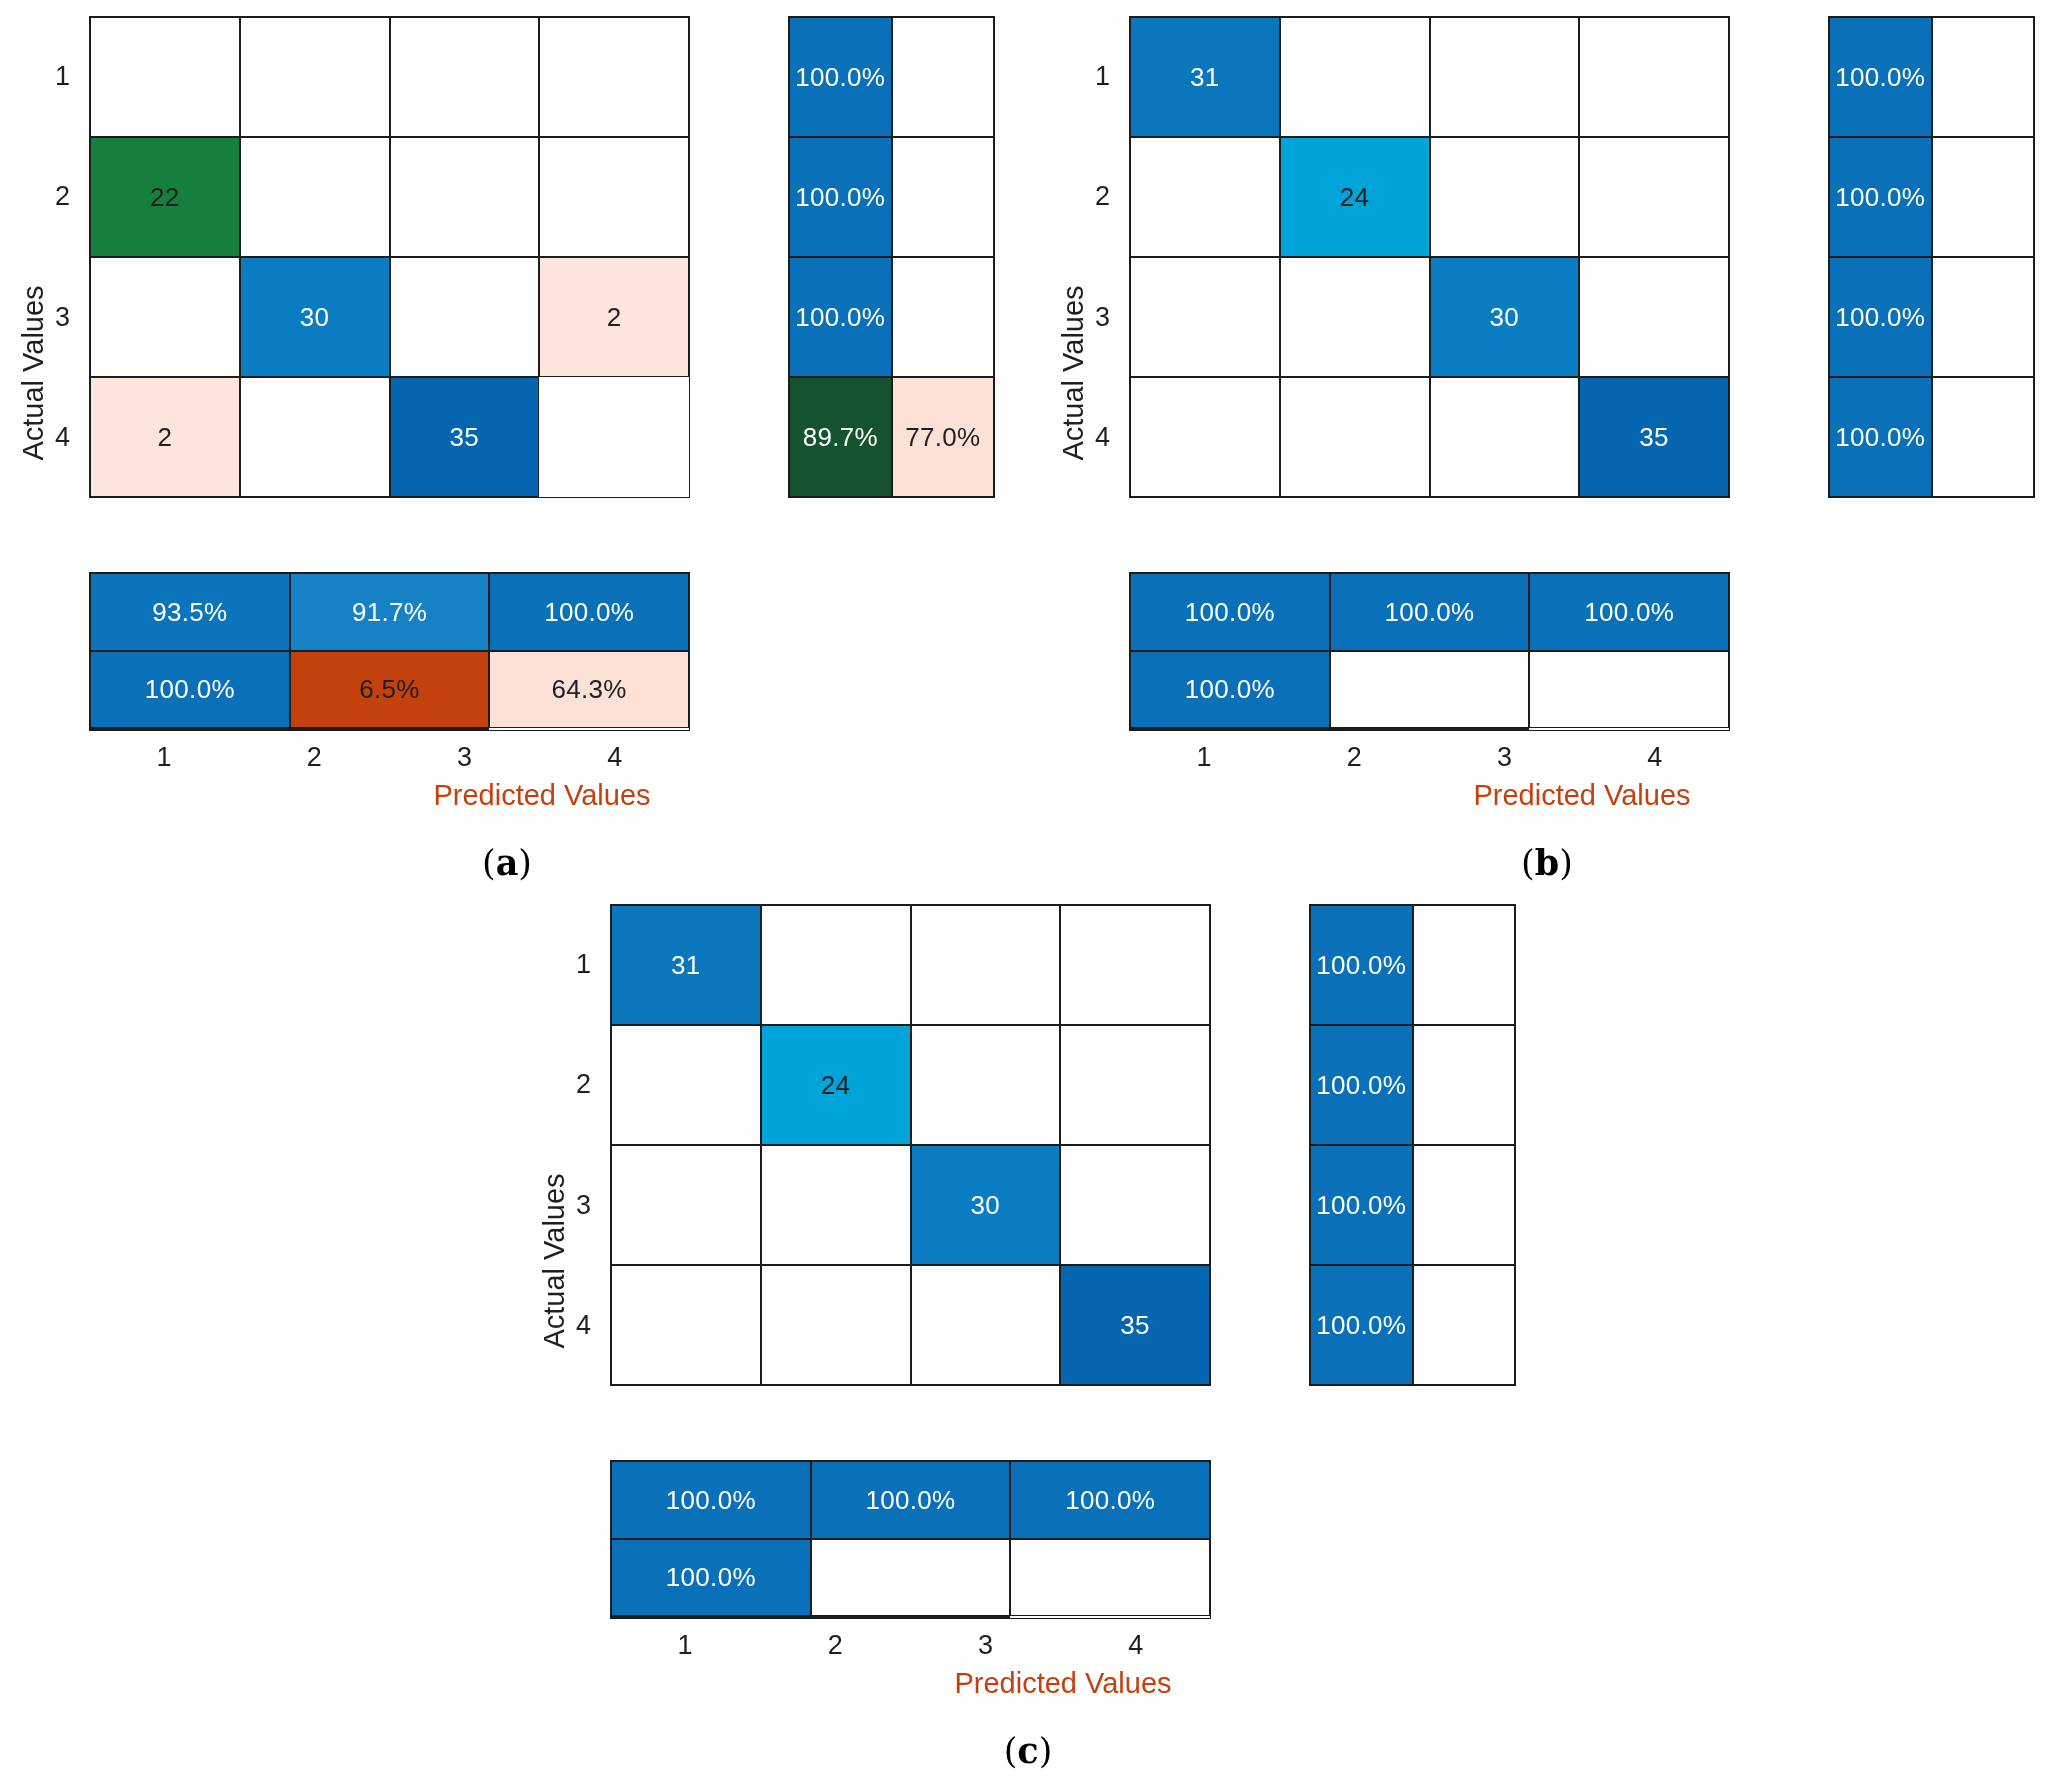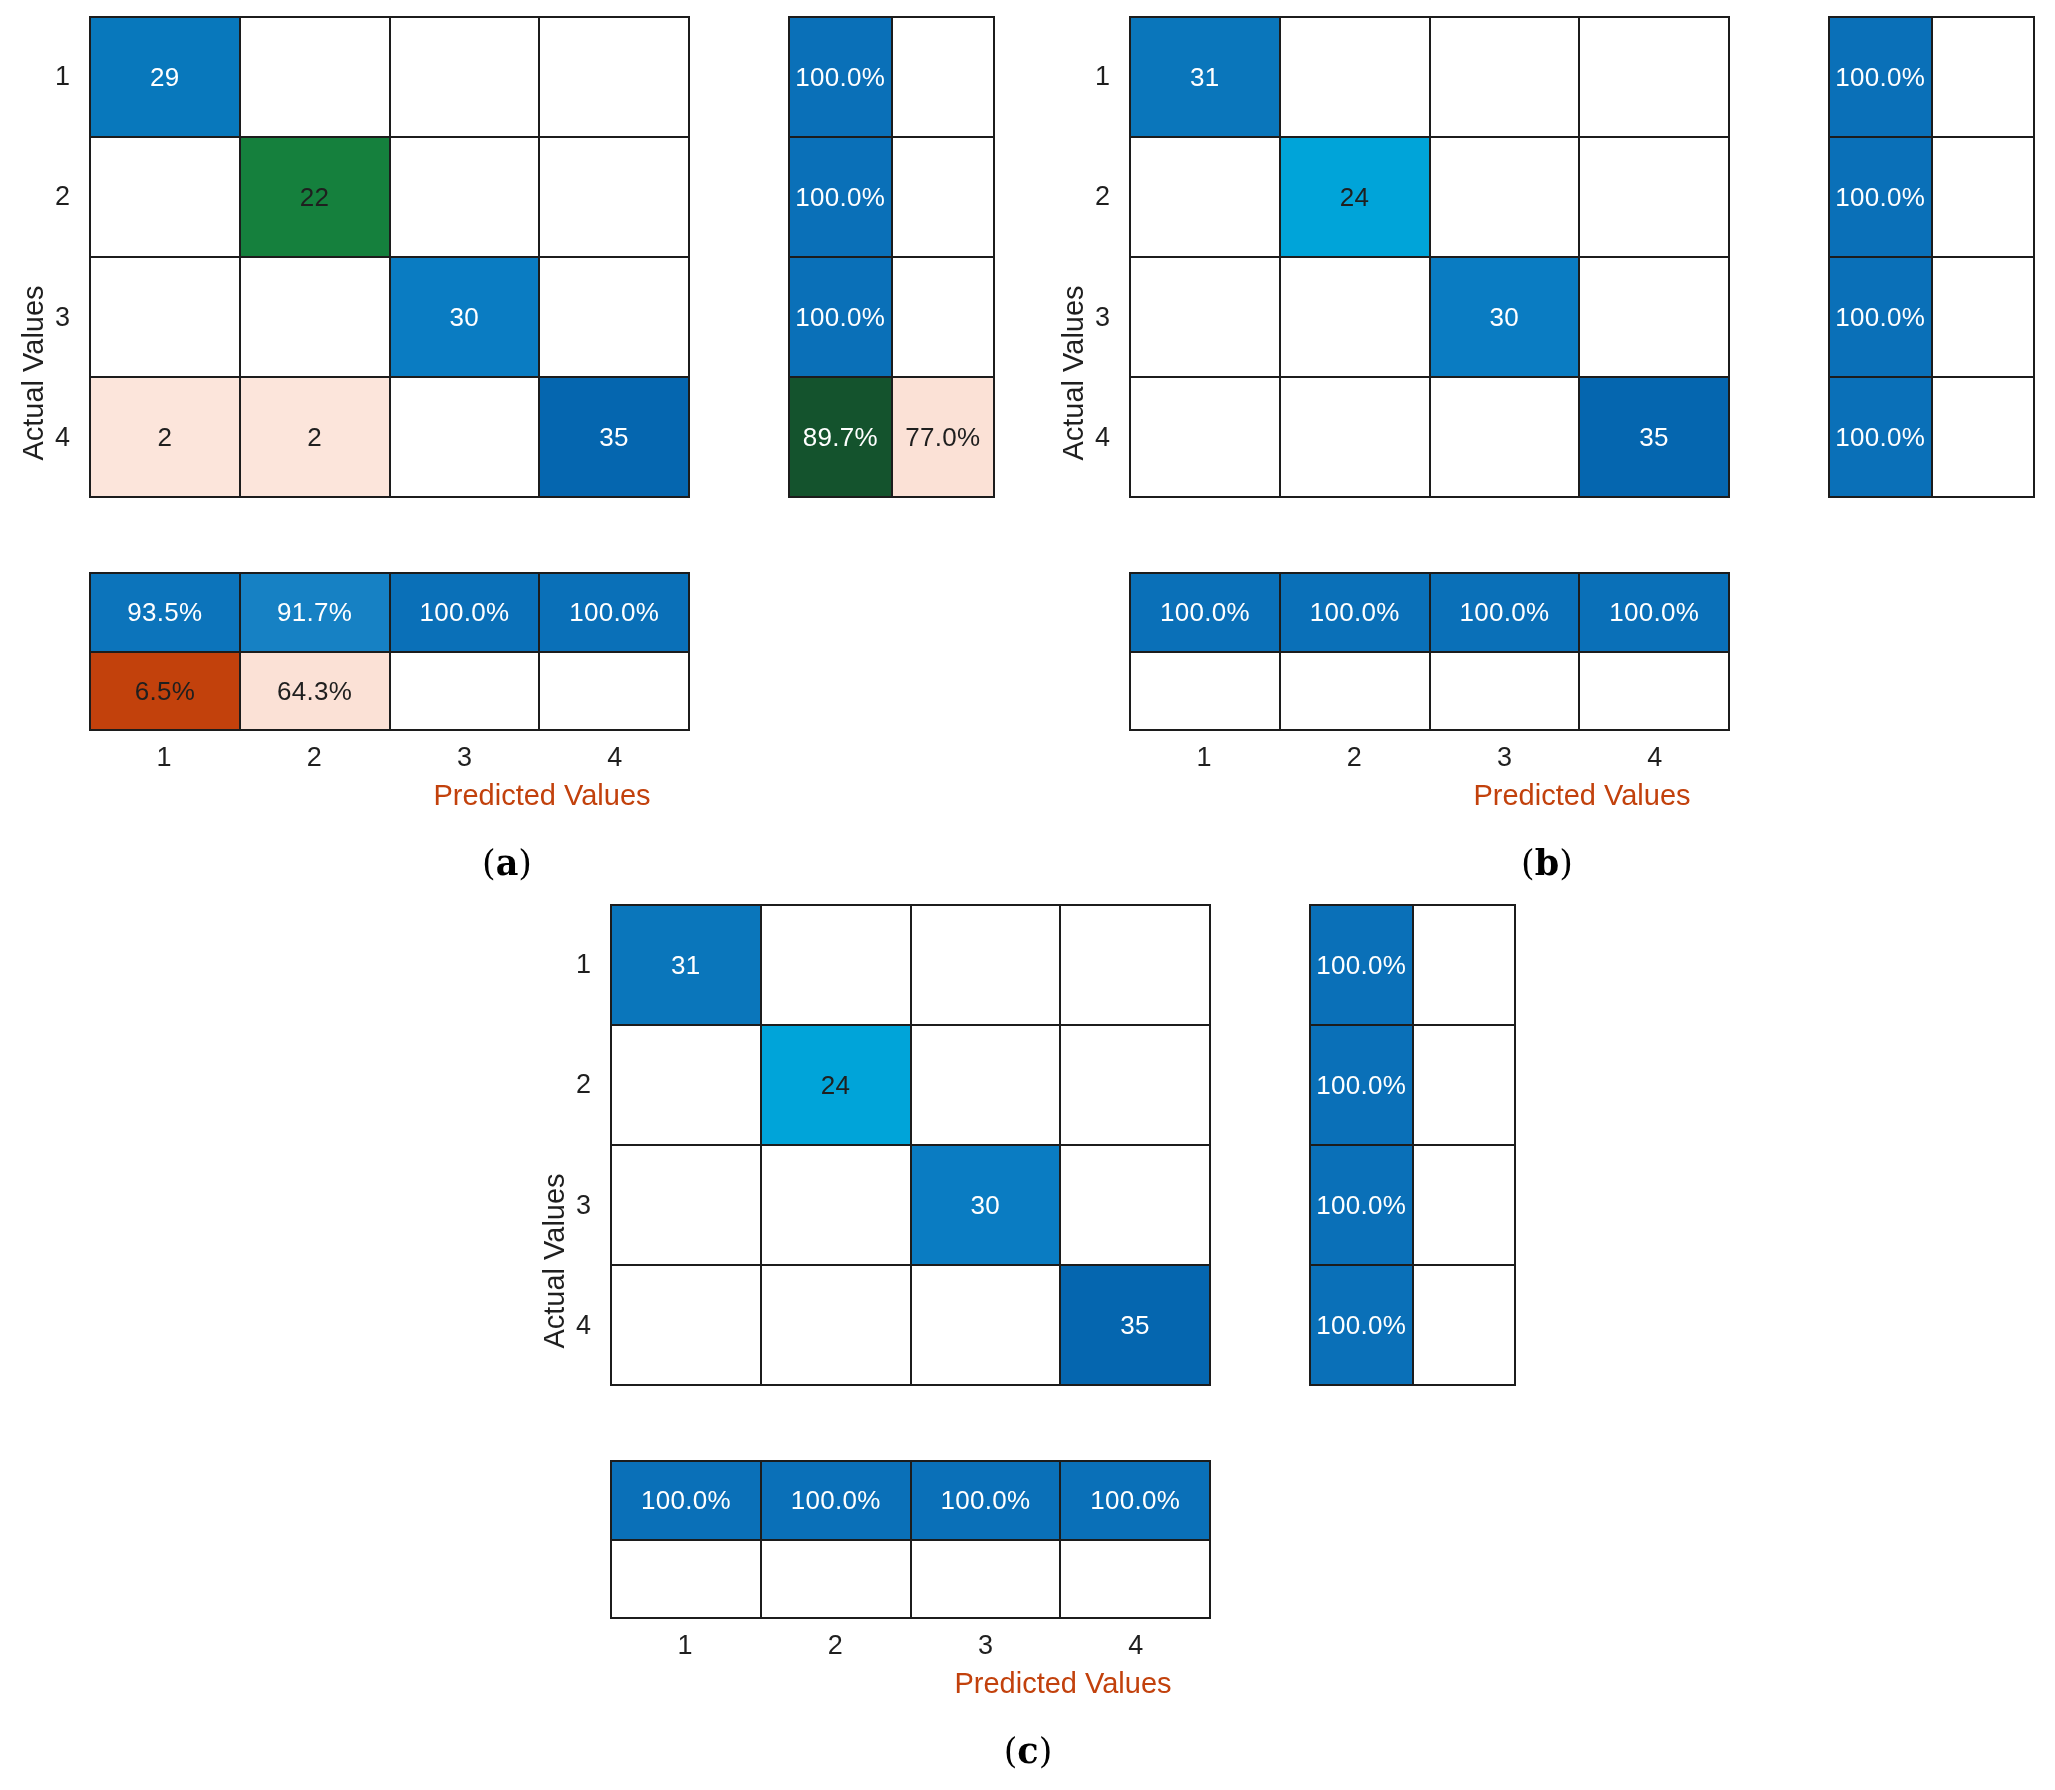--- a/index.html
+++ b/index.html
@@ -31,21 +31,21 @@
   .grid-side{
     left:calc(var(--px) + 699px);top:var(--py);
     width:207px;height:482px;
     grid-template-rows:repeat(4,1fr);
     grid-template-columns:repeat(2,1fr);
   }
   .grid-bottom{
     left:var(--px);top:calc(var(--py) + 556px);
     width:601px;height:159px;
     grid-template-rows:repeat(2,1fr);
-    grid-template-columns:repeat(4,1fr);
+    grid-template-columns:repeat(3,1fr);
   }
   .cell{
     box-sizing:border-box;
     border:0.9px solid #1c1c1c;
     display:flex;align-items:center;justify-content:center;
     font-size:26px;
     line-height:1;
     letter-spacing:0.3px;
   }
   .rowticks{
@@ -103,21 +103,20 @@
 
   <div class="panel p0">
     <div class="ylabel">Actual Values</div>
     <div class="rowticks">
         <div class="tick">1</div>
         <div class="tick">2</div>
         <div class="tick">3</div>
         <div class="tick">4</div>
       </div>
     <div class="grid grid-main">
-        <div class="cell" style="background: rgb(8, 120, 188); color: rgb(255, 255, 255);">29</div>
         <div class="cell" style="background: rgb(255, 255, 255); color: rgb(31, 31, 31);"></div>
         <div class="cell" style="background: rgb(255, 255, 255); color: rgb(31, 31, 31);"></div>
         <div class="cell" style="background: rgb(255, 255, 255); color: rgb(31, 31, 31);"></div>
         <div class="cell" style="background: rgb(255, 255, 255); color: rgb(31, 31, 31);"></div>
         <div class="cell" style="background: #15803d; color: rgb(31, 31, 31);">22</div>
         <div class="cell" style="background: rgb(255, 255, 255); color: rgb(31, 31, 31);"></div>
         <div class="cell" style="background: rgb(255, 255, 255); color: rgb(31, 31, 31);"></div>
         <div class="cell" style="background: rgb(255, 255, 255); color: rgb(31, 31, 31);"></div>
         <div class="cell" style="background: rgb(255, 255, 255); color: rgb(31, 31, 31);"></div>
         <div class="cell" style="background: rgb(10, 124, 194); color: rgb(255, 255, 255);">30</div>

